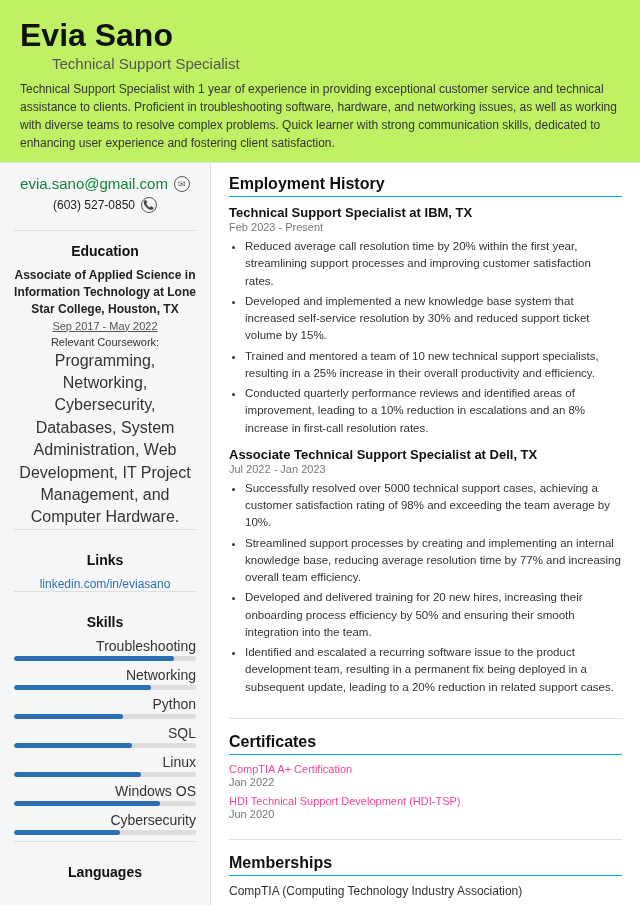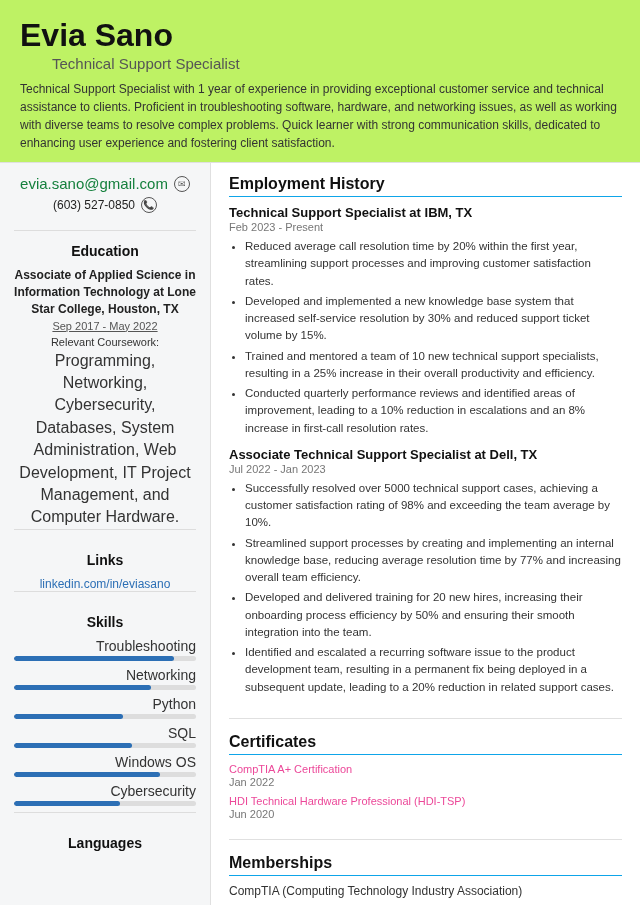--- a/index.html
+++ b/index.html
@@ -279,20 +279,26 @@
         <div class="skill-bar-fill" style="width:60%"></div>
       </div>
     </div>
             <div class="skill-item">
       <div class="skill-name">SQL</div>
       <div class="skill-bar-bg">
         <div class="skill-bar-fill" style="width:65%"></div>
       </div>
     </div>
             <div class="skill-item">
+      <div class="skill-name">Linux</div>
+      <div class="skill-bar-bg">
+        <div class="skill-bar-fill" style="width:70%"></div>
+      </div>
+    </div>
+            <div class="skill-item">
       <div class="skill-name">Windows OS</div>
       <div class="skill-bar-bg">
         <div class="skill-bar-fill" style="width:80%"></div>
       </div>
     </div>
             <div class="skill-item">
       <div class="skill-name">Cybersecurity</div>
       <div class="skill-bar-bg">
         <div class="skill-bar-fill" style="width:58%"></div>
       </div>
@@ -335,21 +341,21 @@
       </div>
 
       <div class="main-section">
         <div class="section-title">Certificates</div>
         <div id="certs-container">
             <div>
       <div class="cert-name">CompTIA A+ Certification</div>
       <div class="cert-date">Jan 2022</div>
     </div>
             <div>
-      <div class="cert-name">HDI Technical Hardware Professional (HDI-TSP)</div>
+      <div class="cert-name">HDI Technical Support Development (HDI-TSP)</div>
       <div class="cert-date">Jun 2020</div>
     </div>
           </div>
       </div>
 
       <div class="main-section">
         <div class="section-title">Memberships</div>
         <div id="memberships-container">
             <div class="membership-item">CompTIA (Computing Technology Industry Association)</div>
           </div>

